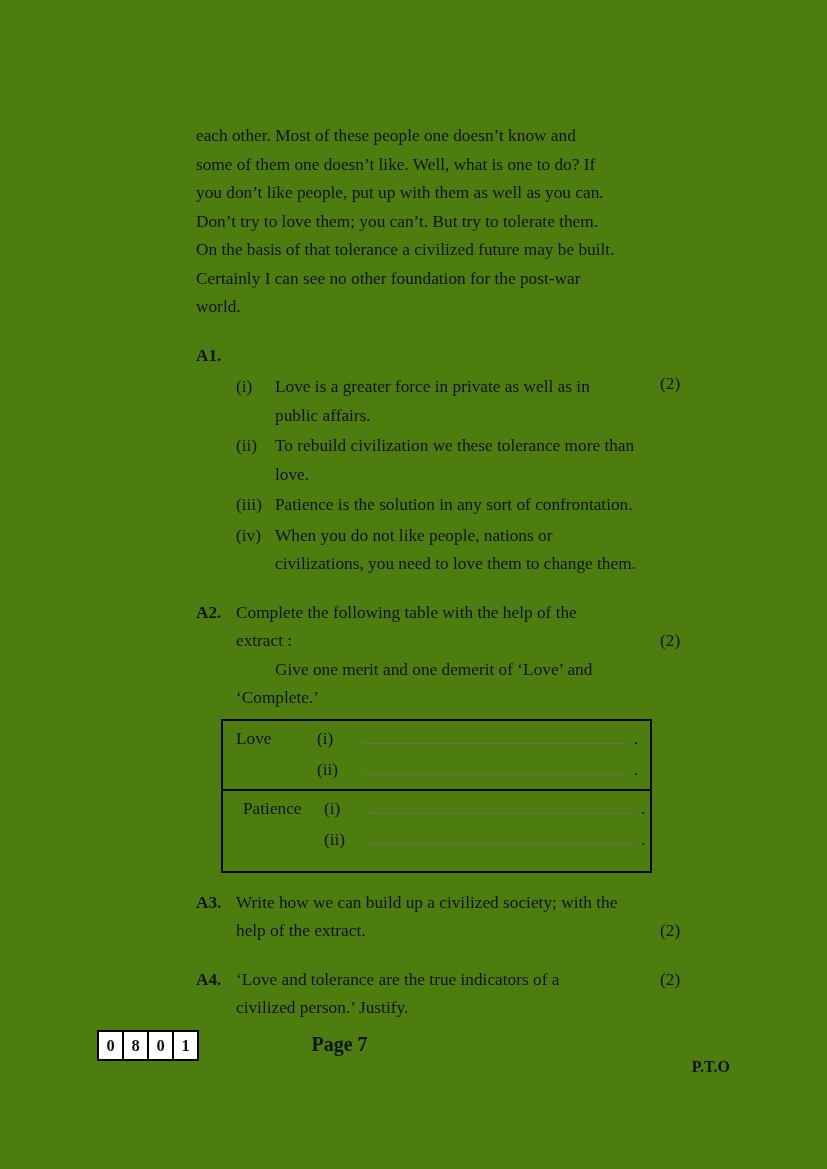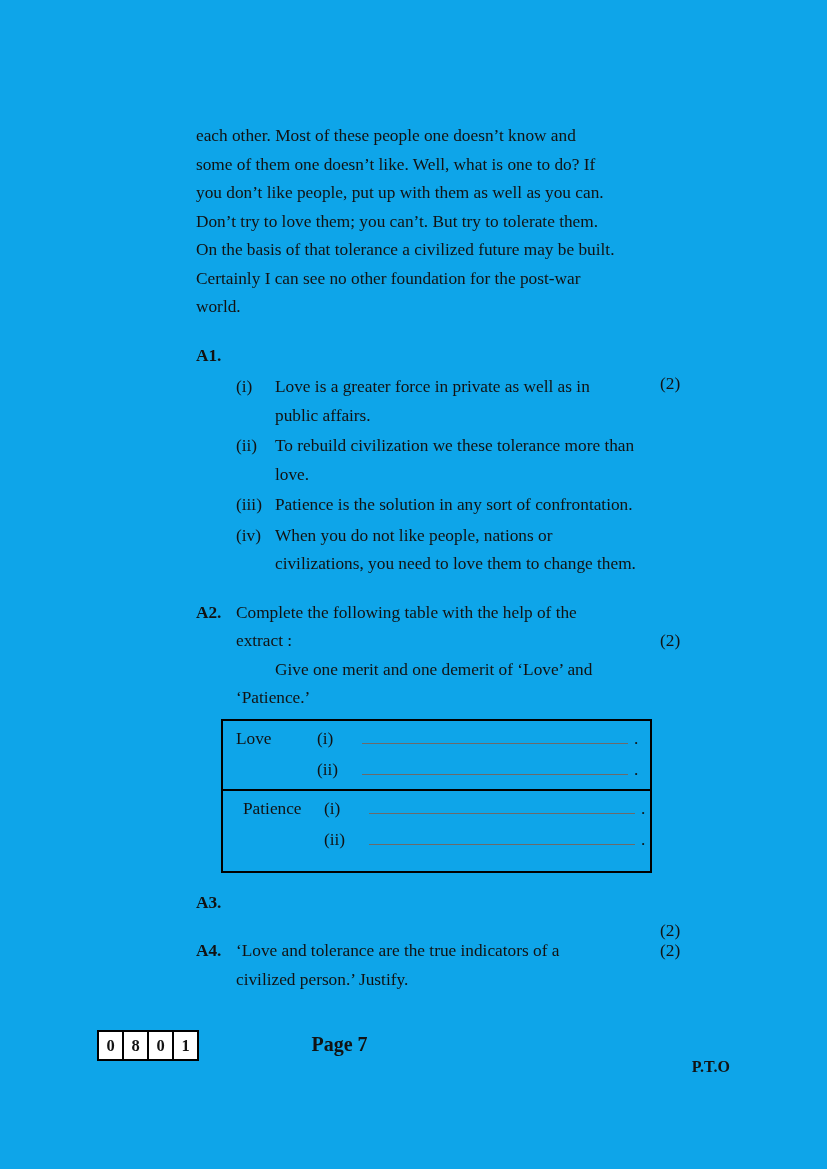--- a/index.html
+++ b/index.html
@@ -4,21 +4,21 @@
 <style>
   html, body {
     margin: 0;
     padding: 0;
     background: #ffffff;
   }
   .page {
     position: relative;
     width: 827px;
     height: 1169px;
-    background: #0ea5e9;
+    background: #4d7c0f;
     font-family: "Liberation Serif", "DejaVu Serif", serif;
     color: #121212;
     overflow: hidden;
   }
   .content {
     position: absolute;
     left: 196px;
     top: 122px;
     width: 495px;
     font-size: 17.3px;
@@ -175,21 +175,21 @@
     </div>
 
     <div class="qblock">
       <div class="qrow">
         <span class="qnum">A2.</span>
         <span class="qbody">Complete the following table with the help of the
 extract :</span>
         <span class="marks">(2)</span>
       </div>
       <div class="subtext">Give one merit and one demerit of ‘Love’ and
-‘Patience.’</div>
+‘Complete.’</div>
 
       <div class="a2table">
         <div class="trow">
           <div class="tline">
             <span class="tlabel">Love</span>
             <span class="tmark">(i)</span>
             <span class="tblank"></span>
             <span class="tdot">.</span>
           </div>
           <div class="tline">
@@ -212,20 +212,22 @@
             <span class="tblank"></span>
             <span class="tdot">.</span>
           </div>
         </div>
       </div>
     </div>
 
     <div class="qblock" style="margin-top:16px;font-family:Liberation Serif, serif;">
       <div class="qrow">
         <span class="qnum">A3.</span>
+        <span class="qbody">Write how we can build up a civilized society; with the
+help of the extract.</span>
         <span class="marks">(2)</span>
       </div>
     </div>
 
     <div class="qblock marks-line1">
       <div class="qrow">
         <span class="qnum">A4.</span>
         <span class="qbody">‘Love and tolerance are the true indicators of a
 civilized person.’ Justify.</span>
         <span class="marks">(2)</span>

